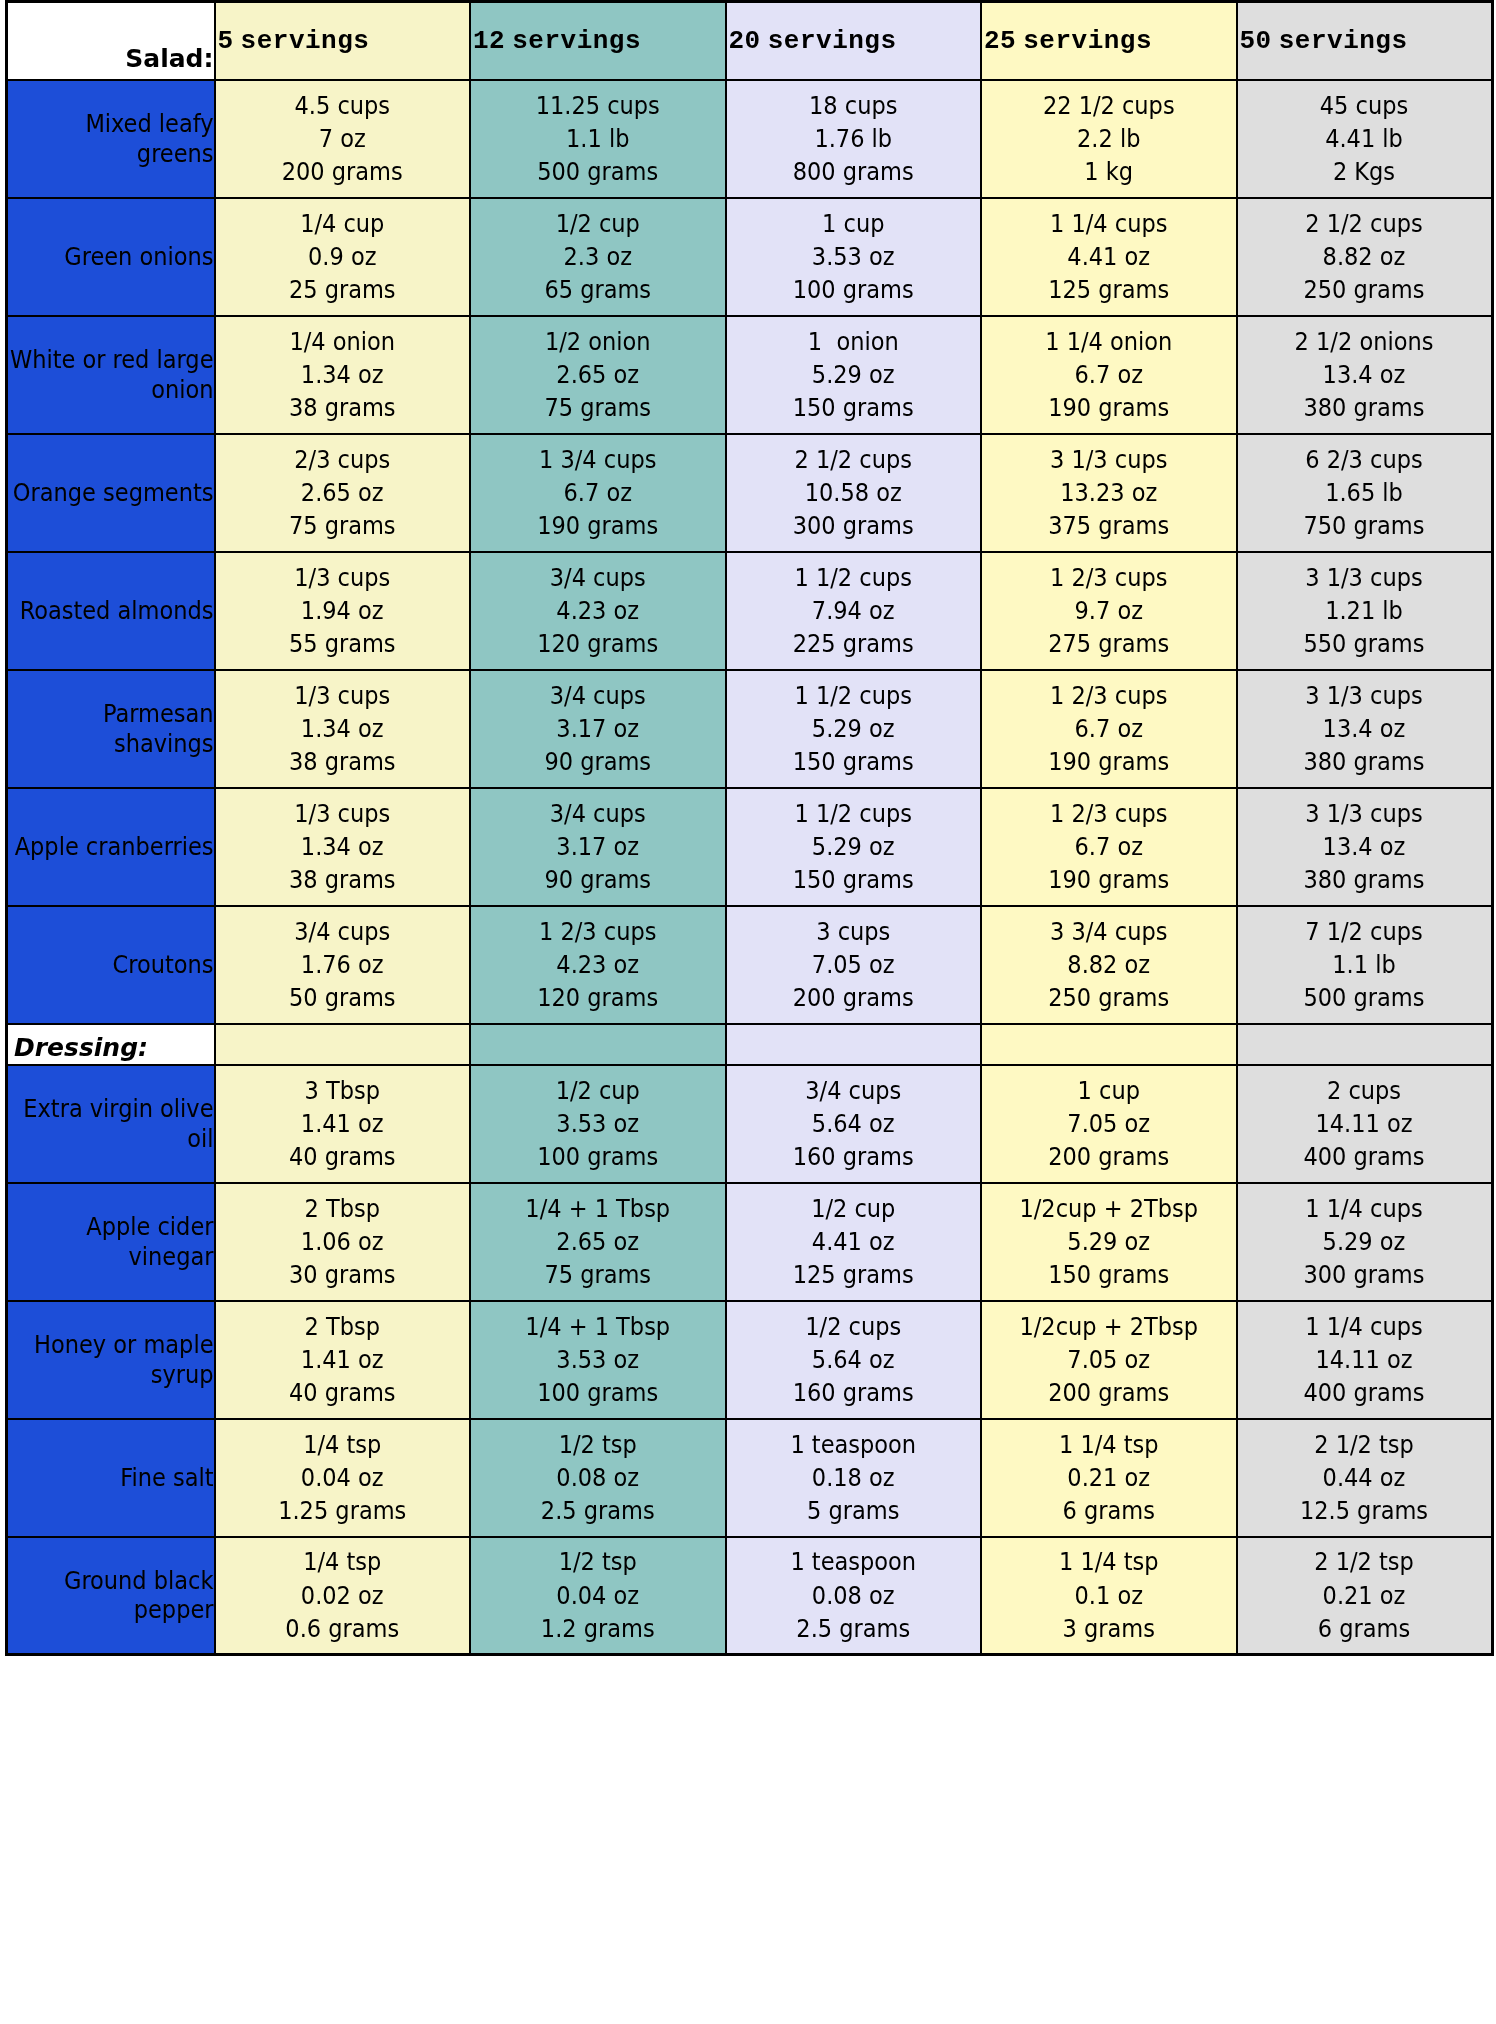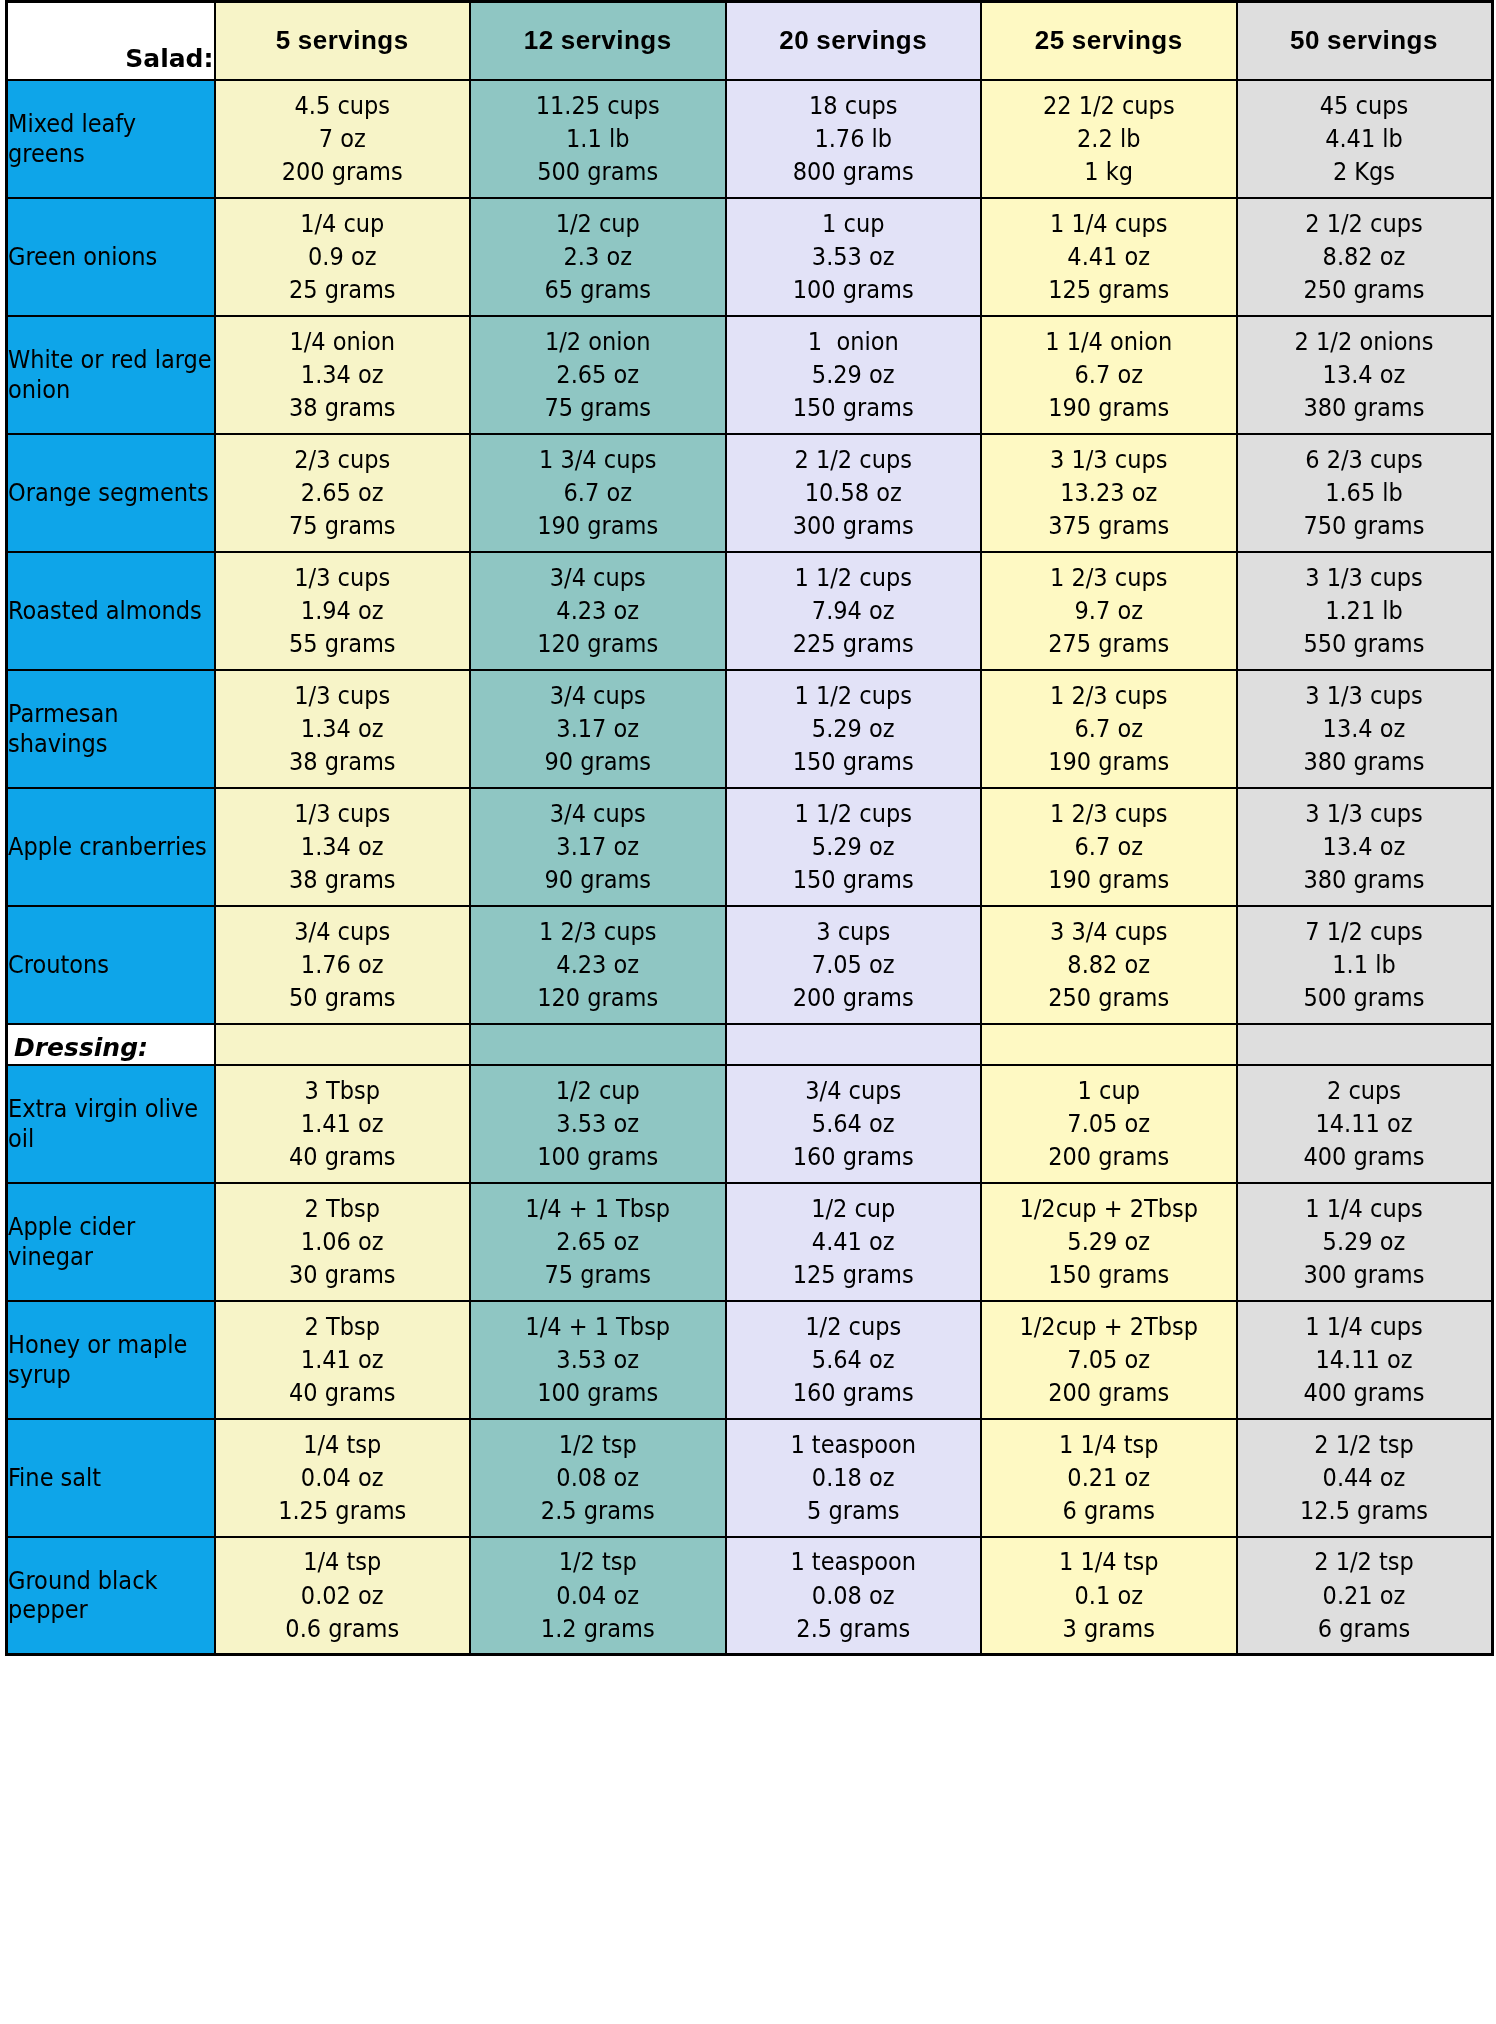--- a/index.html
+++ b/index.html
@@ -50,41 +50,41 @@
     background: #ffffff;
     text-align: right;
     vertical-align: bottom;
     font-family: "DejaVu Sans", "Liberation Sans", sans-serif;
     font-weight: bold;
     font-size: 25px;
     padding: 0 0 6px 6px;
     height: 78px;
   }
   thead th.hd-col {
-    font-family: Liberation Sans, sans-serif;
+    font-family: Liberation Mono, monospace;
     font-weight: bold;
     font-size: 26px;
-    text-align: center;
+    text-align: left;
     height: 78px;
     padding: 0 2px;
     letter-spacing: 0.5px;
   }
   thead th.hd-col .srv-num { margin-right: 7px; }
 
   
   .col-1 { background: #f7f4c8; }
   .col-2 { background: #8fc6c3; }
   .col-3 { background: #e2e2f7; }
   .col-4 { background: #fef9c3; }
   .col-5 { background: #dedede; }
 
   
   td.ing-label {
-    background: #0ea5e9;
-    text-align: left;
+    background: #1d4ed8;
+    text-align: right;
     font-size: 25px;
     line-height: 1.18;
     padding: 0 4px 0 7px;
     letter-spacing: 0px;
   }
   
   td.data {
     text-align: center;
     font-size: 25px;
     line-height: 1.33;

